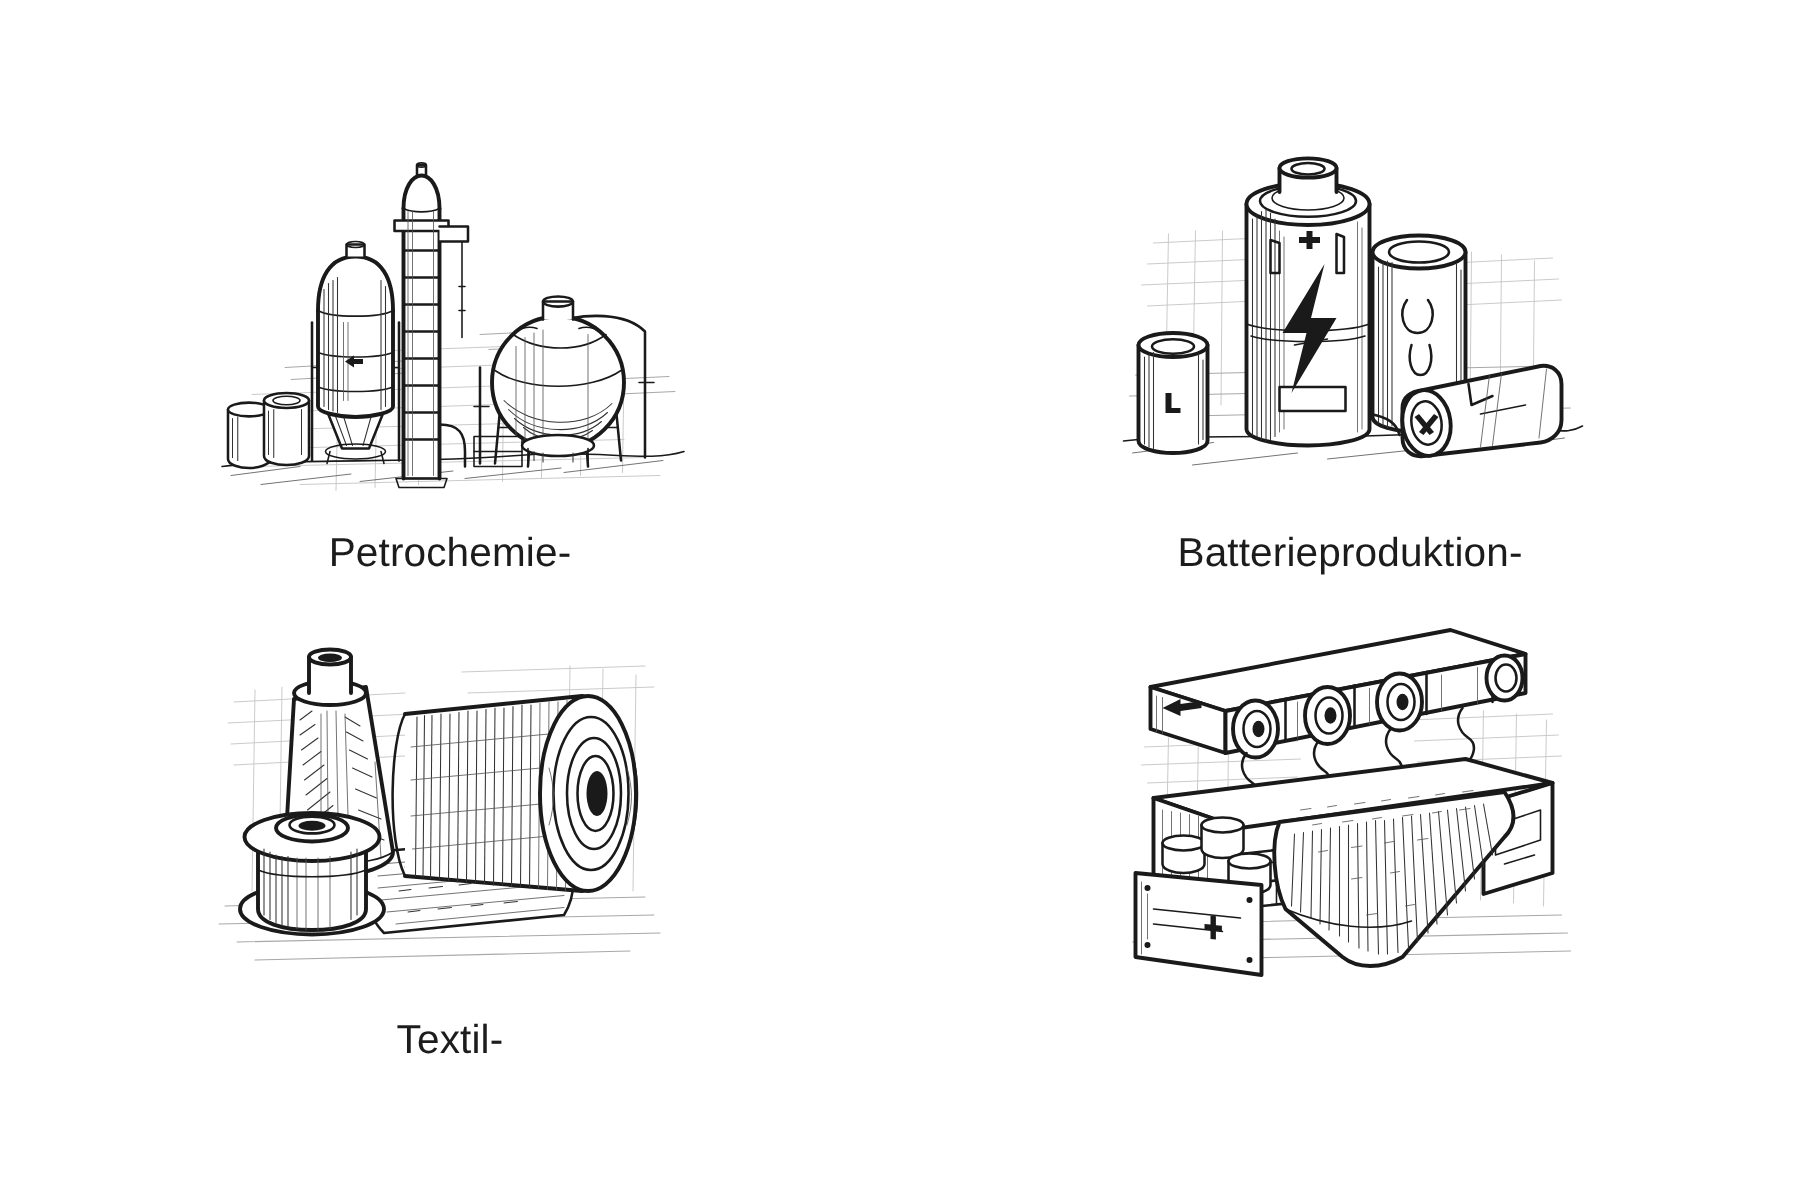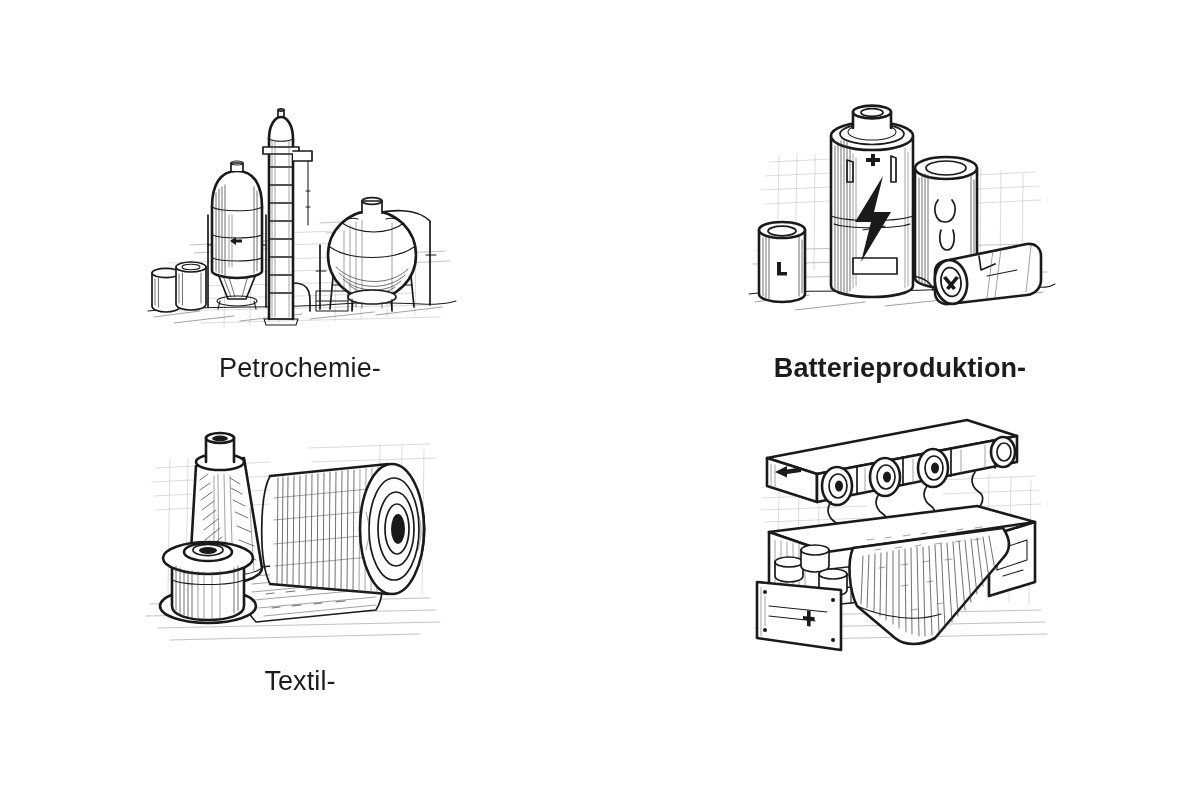--- a/index.html
+++ b/index.html
@@ -68,24 +68,24 @@
     letter-spacing: 0.1px;
     line-height: 1;
     white-space: nowrap;
   }
 
   
   .cell-petro  .art     { top: 95px;  }
   .cell-petro  .caption { top: 355px; }
 
   .cell-batt   .art     { top: 98px;  }
-  .cell-batt   .caption { top: 355px; font-weight: bold; }
+  .cell-batt   .caption { top: 355px; }
 
   .cell-tex    .art     { top: 8px;   }
-  .cell-tex    .caption { top: 268px; }
+  .cell-tex    .caption { top: 280px; }
 
   .cell-vlies  .art     { top: 10px;  }
   .cell-vlies  .caption { top: 268px; }
 
   
   .ink      { fill: none; stroke: #1a1a1a; stroke-linecap: round; stroke-linejoin: round; }
   .ink-thick{ stroke-width: 2.6; }
   .ink-med  { stroke-width: 1.7; }
   .ink-thin { stroke-width: 1.05; }
   .hatch    { fill: none; stroke: #333333; stroke-width: 0.7; stroke-linecap: round; }

